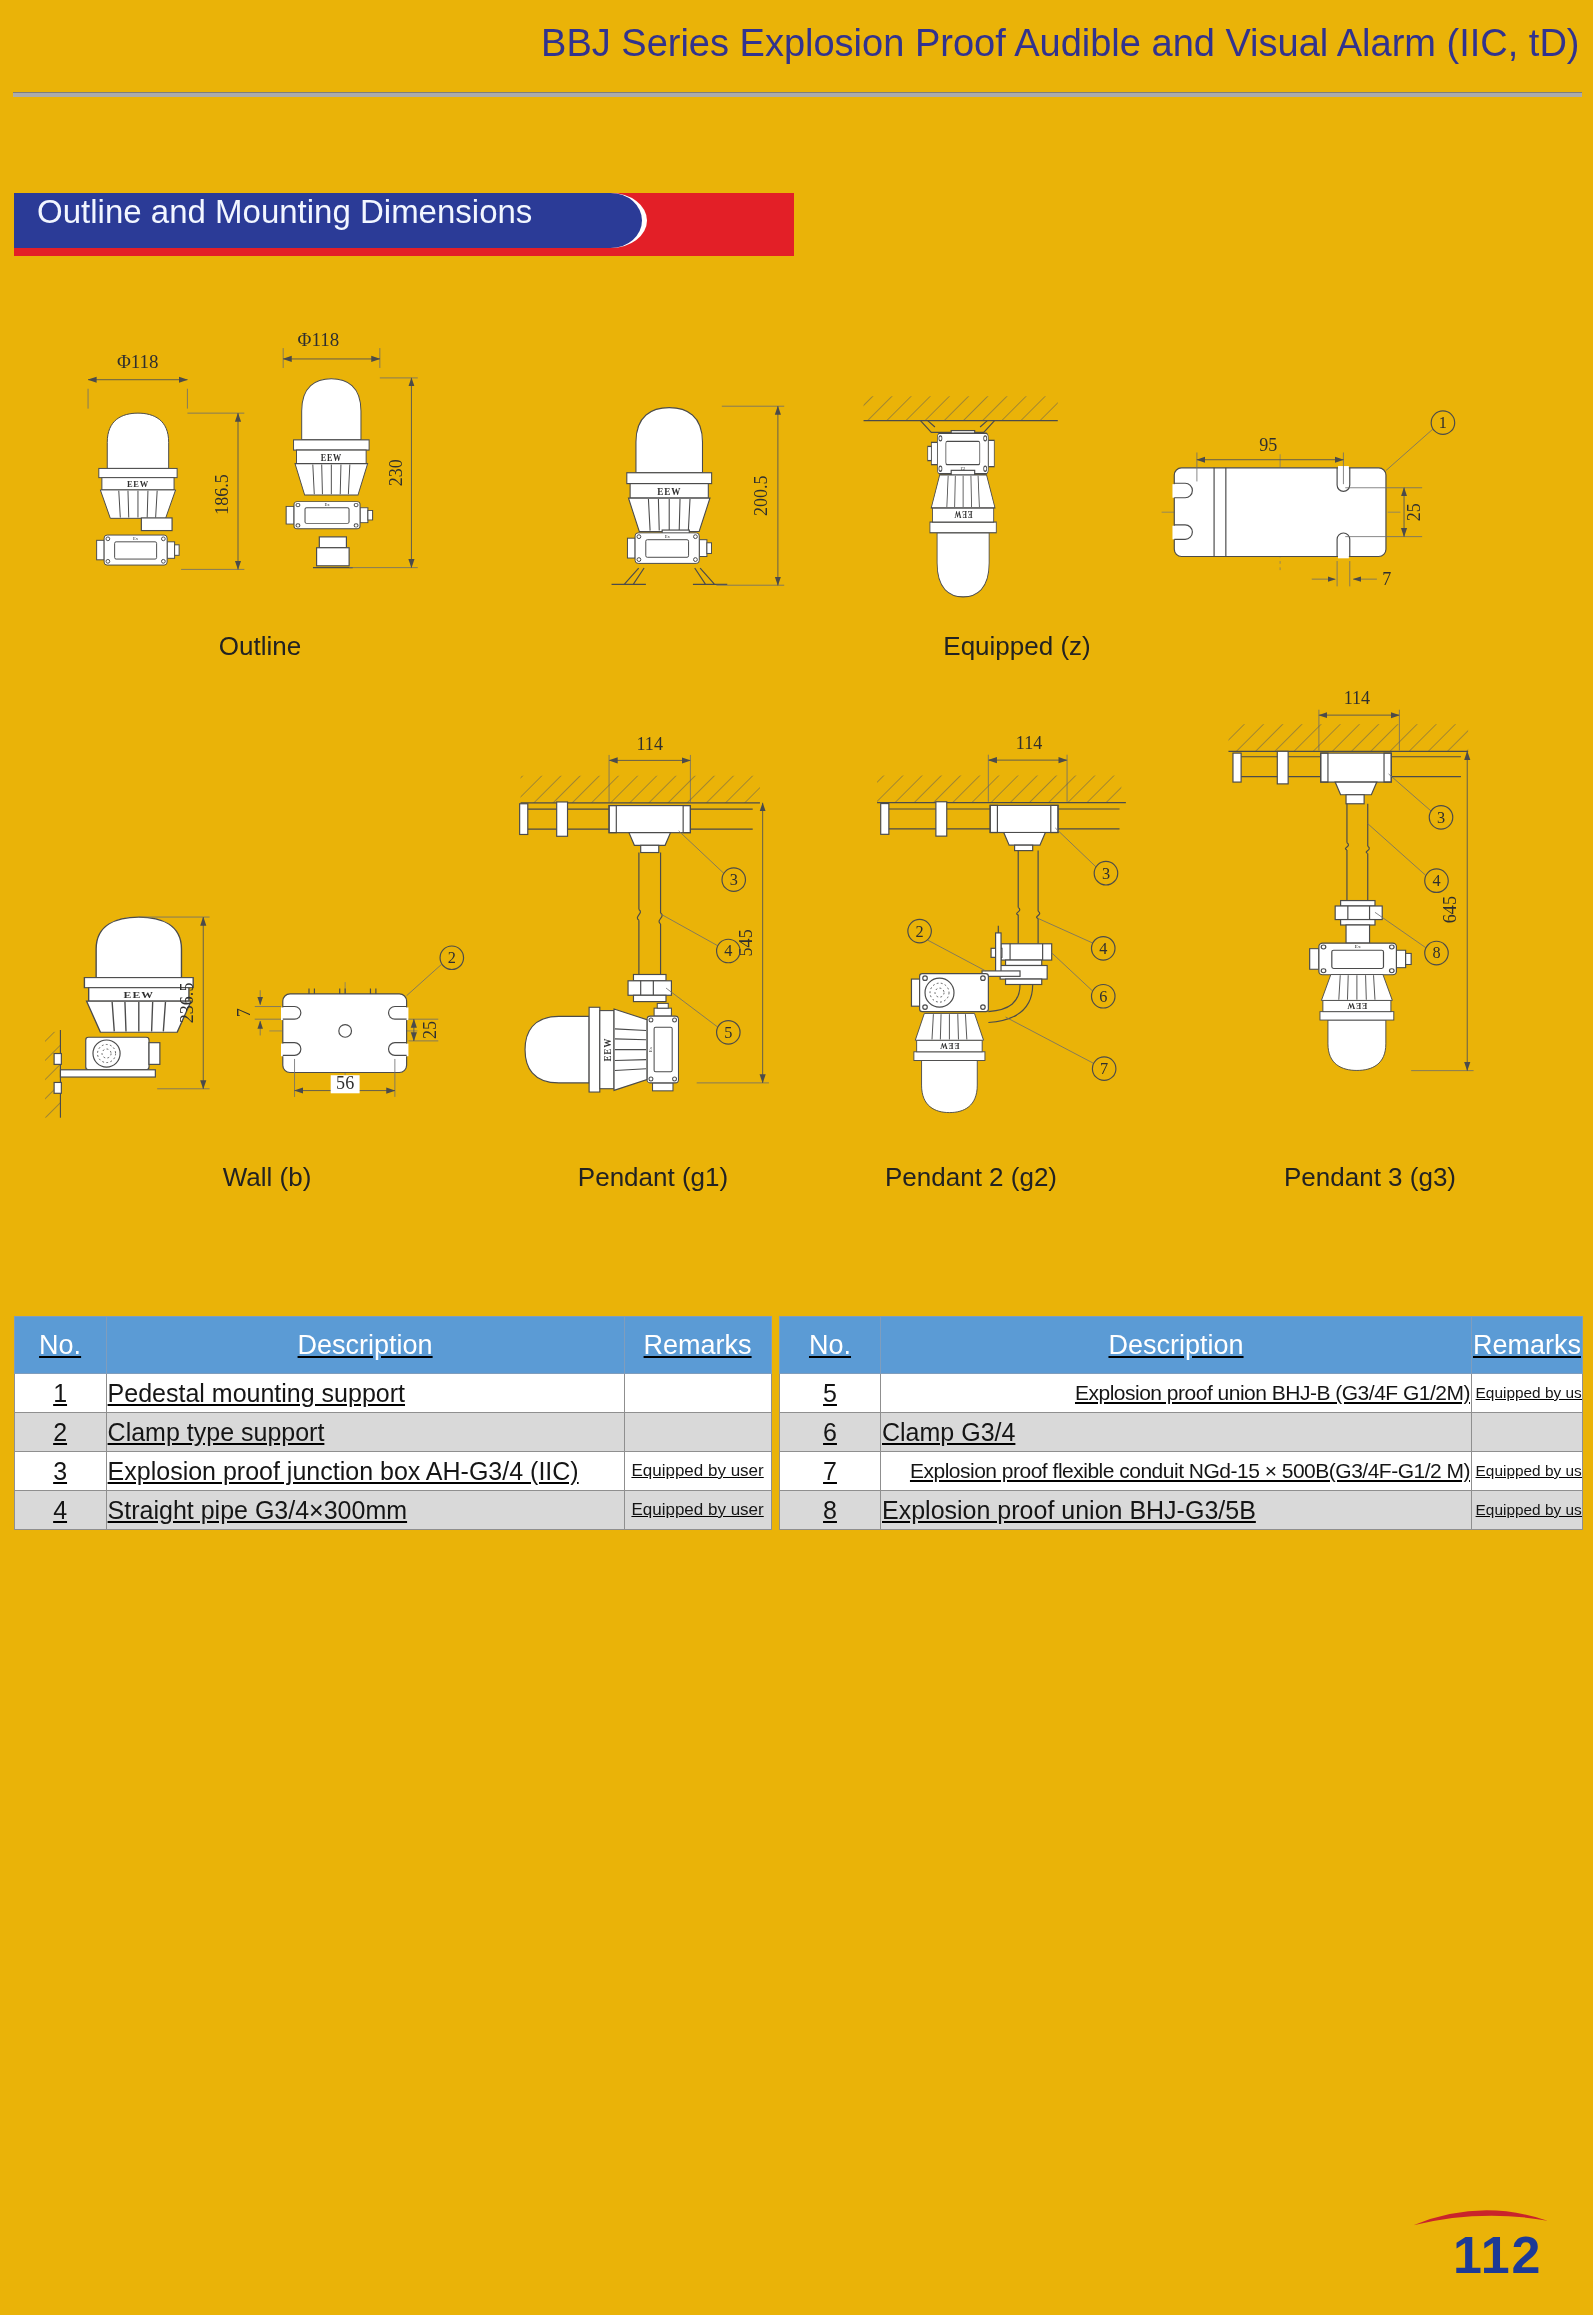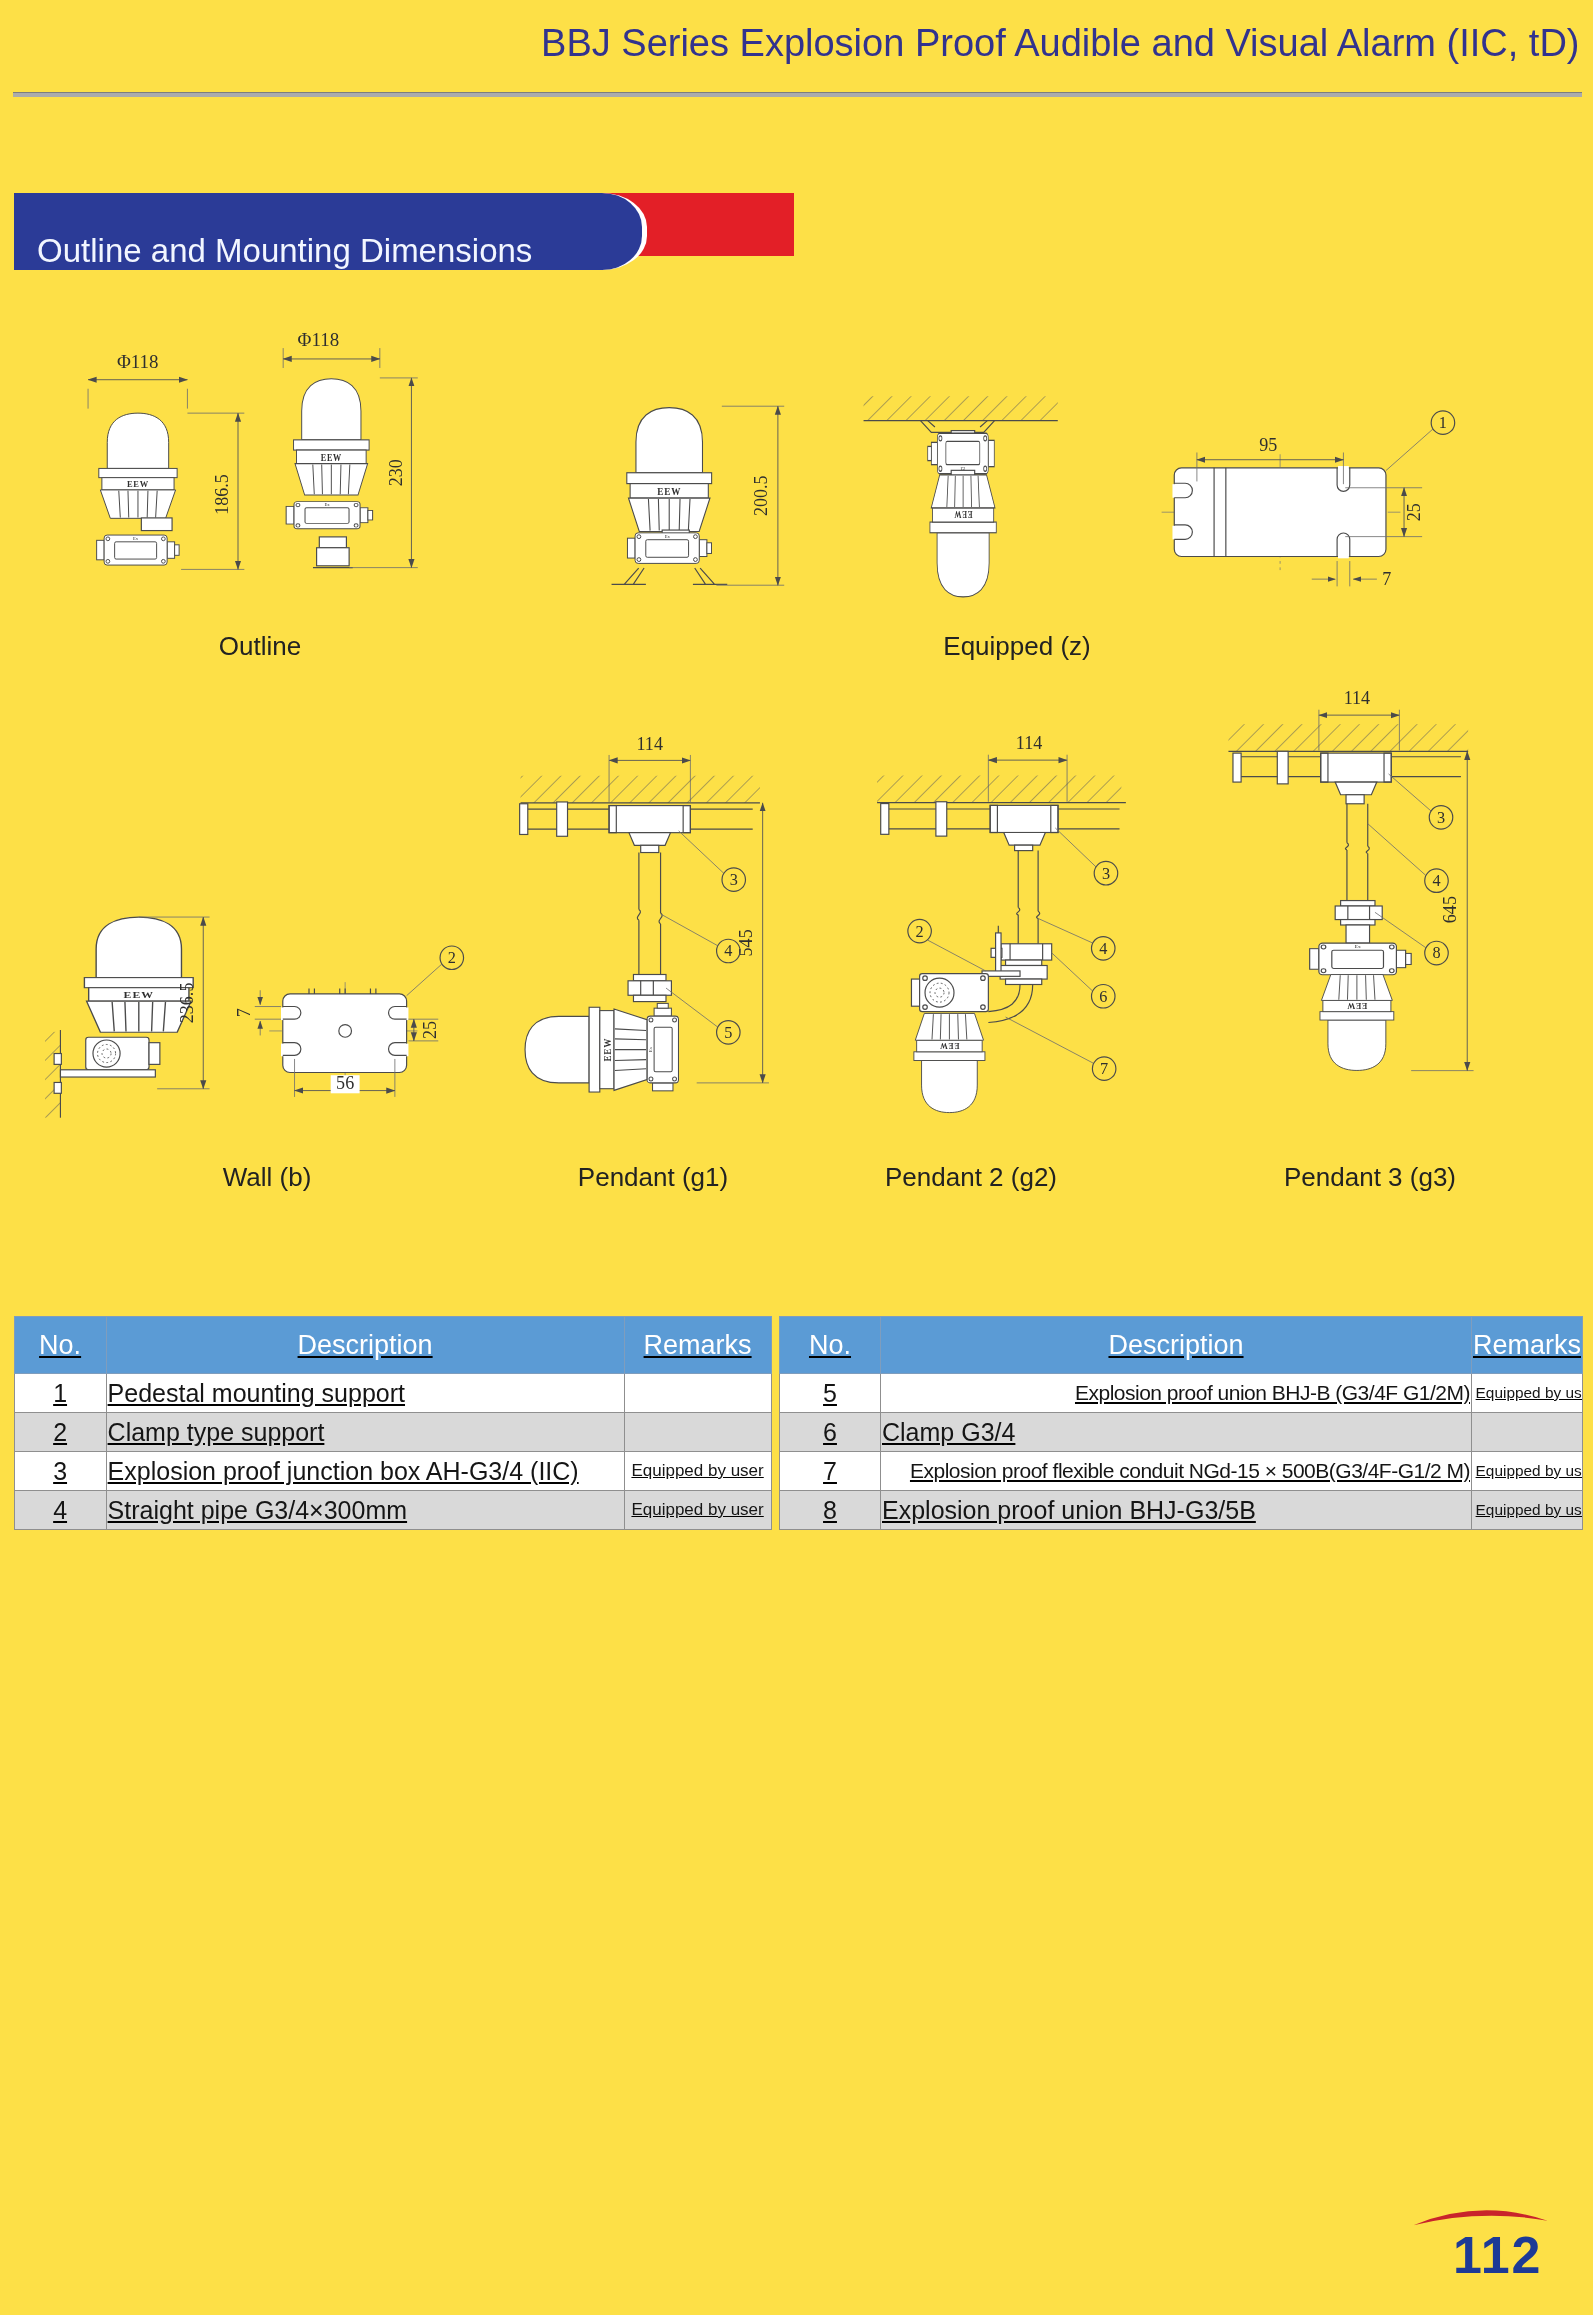--- a/index.html
+++ b/index.html
@@ -1,28 +1,28 @@
 <!DOCTYPE html>
 <html style="font-size:14.5px"><head>
 <meta charset="utf-8">
 <style>
   html,body{margin:0;padding:0;background:#888;}
-  .page{position:relative;width:1594px;height:2316px;background:#fde047;overflow:hidden;
+  .page{position:relative;width:1594px;height:2316px;background:#eab308;overflow:hidden;
         font-family:"Liberation Sans",sans-serif;}
   
   .doc-title{position:absolute;top:22px;right:14.5px;font-size:38px;font-weight:400;
              color:#32338e;letter-spacing:0px;white-space:nowrap;}
   .title-rule{position:absolute;top:92px;left:12.7px;width:1569px;height:3.6px;
               background:#ababab;border-top:0.9px solid #7d7d7d;}
   
   .banner{position:absolute;left:13.6px;top:193px;width:780px;height:63px;background:#e31f27;}
-  .banner-blue{position:absolute;left:0;top:0;width:633px;height:77px;background:#2b3b97;
+  .banner-blue{position:absolute;left:0;top:0;width:633px;height:55px;background:#2b3b97;
                border-top-right-radius:45px 34px;border-bottom-right-radius:45px 34px;
                border-right:5.4px solid #fff;box-sizing:border-box;
-               display:flex;align-items:flex-end;}
+               display:flex;align-items:flex-start;}
   .banner-blue span{color:#f2f6ff;font-size:33px;font-weight:500;padding-left:23.5px;white-space:nowrap;}
   
   .figlabel{position:absolute;transform:translateX(-50%);font-size:26px;color:#222;white-space:nowrap;}
   
   svg.fig{position:absolute;overflow:visible;}
   .ln{fill:none;stroke:#4b4b4b;stroke-width:1.3px;}
   .lnw{fill:#fff;stroke:#4b4b4b;stroke-width:1.3px;}
   .thin{fill:none;stroke:#6e6e6e;stroke-width:0.9px;}
   .dim{fill:none;stroke:#555;stroke-width:1px;marker-start:url(#mA);marker-end:url(#mA);}
   .cdl{fill:none;stroke:#777;stroke-width:0.8px;stroke-dasharray:14 4 3 4;}

